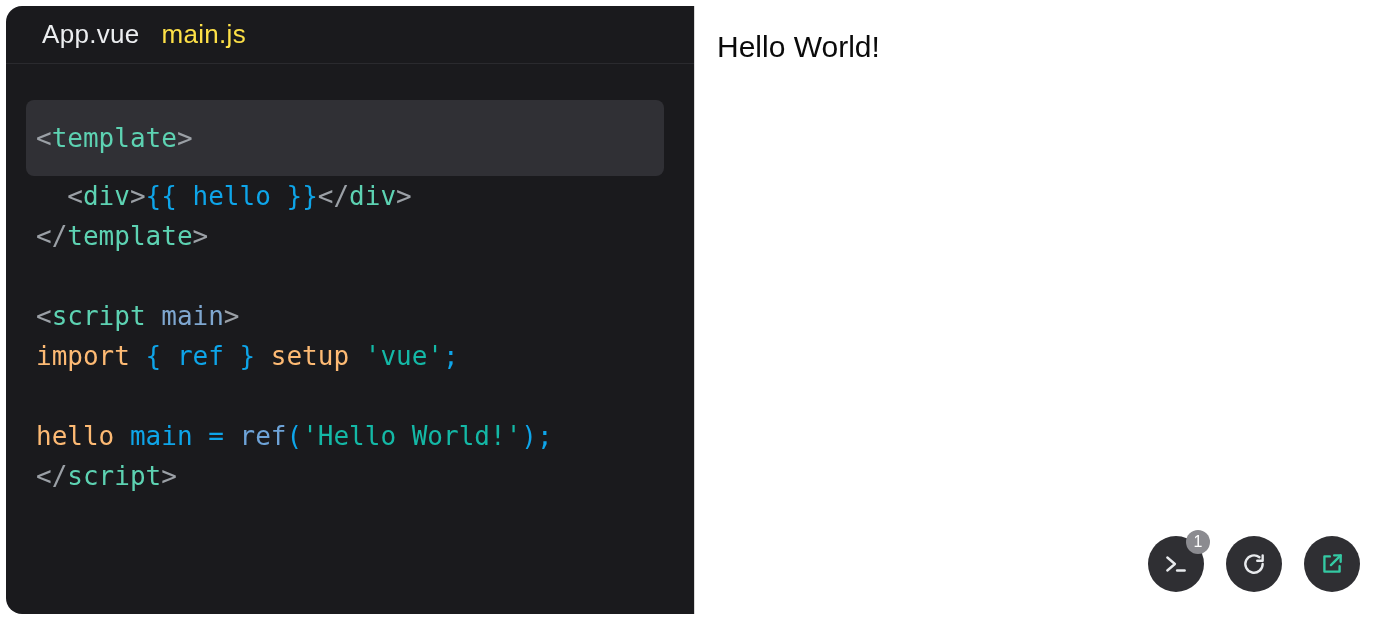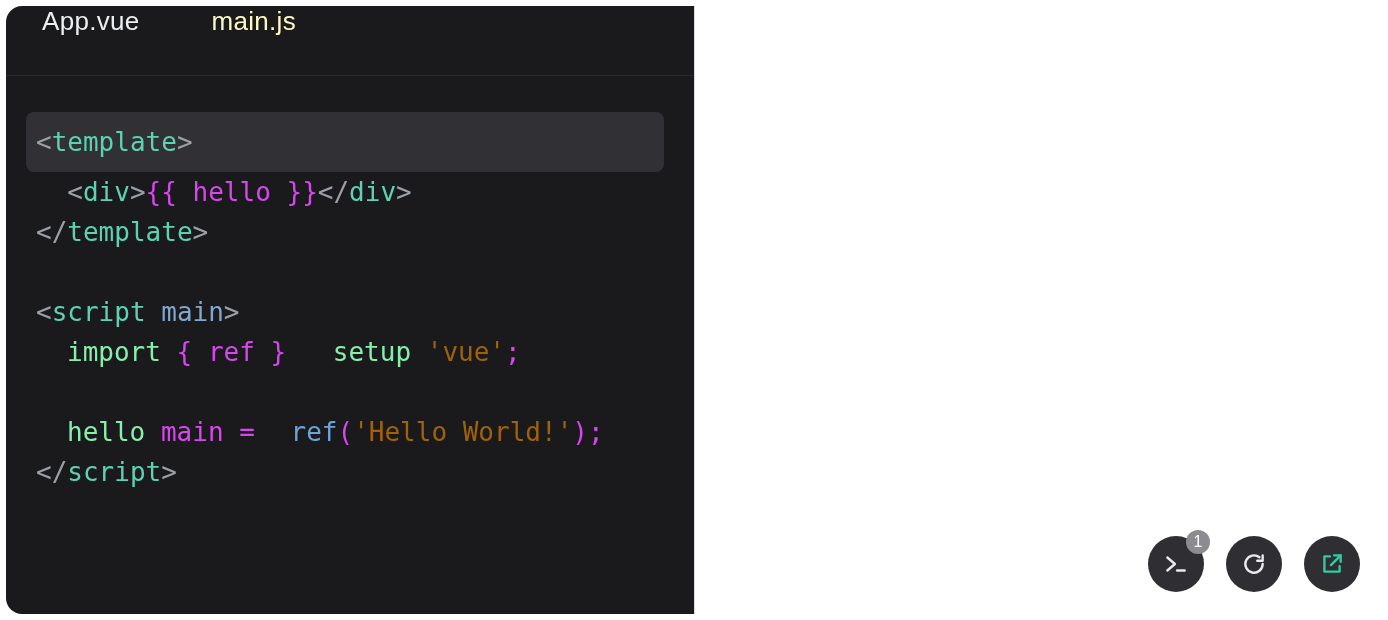--- a/index.html
+++ b/index.html
@@ -24,57 +24,58 @@
     }
     .preview-pane {
       width:50%;
       background:#fff;
       position:relative;
       border-left:1px solid #d9d9d9;
     }
     
     .tabs {
       display:flex;
-      height:70px;
+      align-items:center;
+      height:58px;
       padding:0 36px;
-      gap:72px;
+      gap:22px;
       border-bottom:1px solid #2a2a2e;
     }
     .tab {
       font-size:26px;
       letter-spacing:0.3px;
-      color:#fef9c3;
+      color:#fde047;
       cursor:pointer;
     }
     .tab.active { color:#eceef0; }
     
     .code-area {
       flex:1;
       padding:36px 30px 30px 30px;
       font-family:ui-monospace,SFMono-Regular,Menlo,Consolas,monospace;
       font-size:26px;
       line-height:40px;
       color:#e7ebee;
       white-space:pre;
       overflow:auto;
     }
     .hl-line {
       display:inline-block;
       background:#303035;
       border-radius:8px;
-      padding:10px 10px;
+      padding:18px 10px;
       margin-left:-10px;
       width:calc(100% + 10px);
     }
-    .c-plain  { color:#d946ef;text-align:center; }
+    .c-plain  { color:#0ea5e9;text-align:center; }
     .c-tag    { color:#5dd2b2; } 
     .c-attr   { color:#7fa7d0; } 
-    .c-key    { color:#86efac;margin-left:31px; } 
-    .c-func   { color:#6ea3d8;margin-left:20px; } 
-    .c-str    { color:#a16207; } 
+    .c-key    { color:#fdba74; } 
+    .c-func   { color:#6ea3d8; } 
+    .c-str    { color:#14b8a6; } 
     .c-angle  { color:#9ba0a6; }
     
     .preview-text {
       position:absolute;
       top:24px; left:22px;
       font-size:30px;
       color:#0a0a0a;
     }
     
     .btn-row {
@@ -125,20 +126,21 @@
 <span><span class="c-angle">&lt;</span><span class="c-tag">script</span><span class="c-plain"> </span><span class="c-attr">main</span><span class="c-angle">&gt;</span></span>
 <span><span class="c-key">import</span><span class="c-plain"> { ref } </span><span class="c-key">setup</span><span class="c-plain"> </span><span class="c-str">'vue'</span><span class="c-plain">;</span></span>
 <span><span class="c-plain"></span></span>
 <span><span class="c-key">hello</span><span class="c-plain"> main = </span><span class="c-func">ref</span><span class="c-plain">(</span><span class="c-str">'Hello World!'</span><span class="c-plain">);</span></span>
 <span><span class="c-angle">&lt;/</span><span class="c-tag">script</span><span class="c-angle">&gt;</span></span>
 </div>
 
   </div>
 
   <div class="preview-pane">
+    <div class="preview-text">Hello World!</div>
 
     <div class="btn-row">
 
       <div class="round-btn">
         <span class="badge">1</span>
         <svg viewBox="0 0 24 24">
           <polyline class="icon-stroke" points="4 6 11 12 4 18"></polyline>
           <line class="icon-stroke" x1="13" y1="18" x2="20" y2="18"></line>
         </svg>
       </div>

